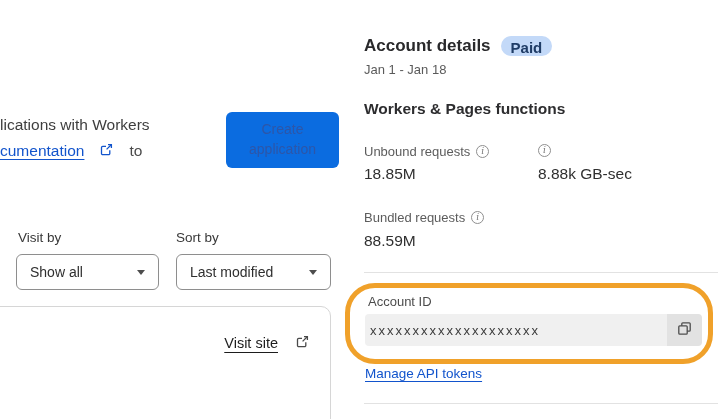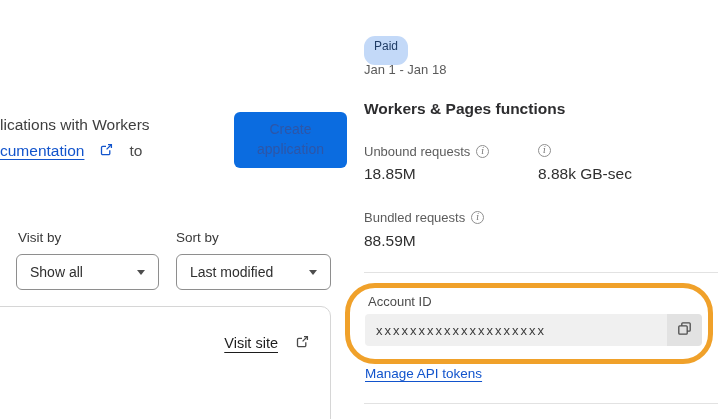--- a/index.html
+++ b/index.html
@@ -14,21 +14,21 @@
   .screen{position:relative;width:718px;height:419px;background:#fff;overflow:hidden;}
 
   
   .intro-line1{position:absolute;left:0;top:116px;font-size:15.5px;color:#3e3e3e;white-space:nowrap;}
   .intro-line2{position:absolute;left:0;top:142px;font-size:15.5px;color:#4a4a4a;display:flex;align-items:center;gap:16px;white-space:nowrap;}
   .intro-link{color:var(--link-blue);text-decoration:underline;text-underline-offset:3px;cursor:pointer;}
   .ext-icon{display:inline-block;}
   .ext-blue{color:var(--link-blue);}
   .ext-dark{color:#4a4a4a;}
 
-  .create-btn{position:absolute;left:234px;top:112px;width:113px;height:56px;background:var(--accent-blue);
+  .create-btn{position:absolute;left:226px;top:112px;width:113px;height:56px;background:var(--accent-blue);
     border:none;border-radius:6px;color:var(--button-text-blue);font-size:14px;line-height:1.4;
     font-family:inherit;text-align:center;padding:0 9px;cursor:pointer;}
 
   .filter-label{position:absolute;left:18px;top:230px;font-size:13.5px;color:#383838;}
   .sort-label{position:absolute;left:176px;top:230px;font-size:13.5px;color:#383838;}
   .dropdown{position:absolute;top:254px;height:36px;background:#fff;border:1px solid var(--border-gray);
     border-radius:6px;display:flex;align-items:center;justify-content:space-between;
     padding:0 13px;font-size:14px;color:#2f2f2f;cursor:pointer;}
   .dd-filter{left:16px;width:143px;}
   .dd-sort{left:176px;width:155px;}
@@ -37,41 +37,41 @@
   .project-card{position:absolute;left:-24px;top:306px;width:355px;height:140px;background:#fff;
     border:1px solid var(--card-border);border-radius:0 10px 0 0;}
   .visit-site{position:absolute;top:28px;right:21px;display:flex;align-items:center;gap:18px;
     font-size:14.5px;color:#1d1d1d;cursor:pointer;}
   .visit-site .vs-text{text-decoration:underline;text-underline-offset:4px;}
 
   
   .account{position:absolute;left:364px;top:0;width:354px;height:419px;}
   .acct-title-row{position:absolute;left:0;top:36px;display:flex;align-items:center;gap:10px;}
   .acct-title{font-size:17px;font-weight:700;color:#29292b;}
-  .badge{background:var(--badge-bg);color:var(--badge-text);font-size:12px;font-weight:400;
-    padding:3px 10px 12px;border-radius:11px;}
+  .badge{background:var(--badge-bg);color:var(--badge-text);font-size:15px;font-weight:700;
+    padding:3px 10px 0;border-radius:11px;}
   .date-range{position:absolute;left:0;top:62px;font-size:13px;color:#5a5a5a;}
   .section-heading{position:absolute;left:0;top:100px;font-size:15.5px;font-weight:700;color:#2d2d2f;}
 
   .stat-label{position:absolute;font-size:13px;color:var(--text-gray);display:flex;align-items:center;gap:6px;}
   .stat-value{position:absolute;font-size:15.5px;color:#2f2f2f;}
   .info-icon{display:inline-flex;align-items:center;justify-content:center;width:13px;height:13px;
     border:1px solid #8f8f8f;border-radius:50%;font-size:9px;line-height:1;color:#777;cursor:pointer;
     font-family:"DejaVu Serif",serif;font-style:italic;}
 
   .divider{position:absolute;left:0;width:354px;height:1px;background:var(--divider);}
   .divider-1{top:272px;} .divider-2{top:403px;}
 
   .highlight-ring{position:absolute;left:-19px;top:283px;width:368px;height:81px;
     border:5px solid var(--highlight-orange);border-radius:30px;pointer-events:none;}
 
   .acct-id-label{position:absolute;left:4px;top:294px;font-size:13px;color:#4c4c4c;}
   .acct-id-row{position:absolute;left:1px;top:314px;width:337px;height:32px;display:flex;}
   .acct-id-input{flex:1;min-width:0;border:none;outline:none;background:var(--input-bg);
-    border-radius:4px 0 0 4px;padding:0 11px;font-size:13px;letter-spacing:2px;color:#3c3c3c;
+    border-radius:4px 0 0 4px;padding:0 5px;font-size:13px;letter-spacing:2px;color:#3c3c3c;
     font-family:inherit;}
   .copy-btn{width:35px;background:var(--copy-btn-bg);border:none;border-radius:0 4px 4px 0;
     display:flex;align-items:center;justify-content:center;cursor:pointer;}
 
   .manage-link{position:absolute;left:1px;top:366px;font-size:13.5px;color:var(--link-blue);
     text-decoration:underline;text-underline-offset:3px;cursor:pointer;}
 </style>
 </head>
 <body>
 
@@ -119,20 +119,21 @@
         <svg width="13" height="13" viewBox="0 0 13 13">
             <use href="#ext-link"></use>
           </svg>
       </span>
     </a>
   </div>
 
   <div class="account">
 
     <div class="acct-title-row">
+      <span class="acct-title">Account details</span>
       <span class="badge">Paid</span>
     </div>
     <div class="date-range">Jan 1 - Jan 18</div>
 
     <div class="section-heading">Workers &amp; Pages functions</div>
 
     <div class="stat-label" style="left:0;top:144px;">
       <span>Unbound requests</span>
       <span class="info-icon">i</span>
     </div>

